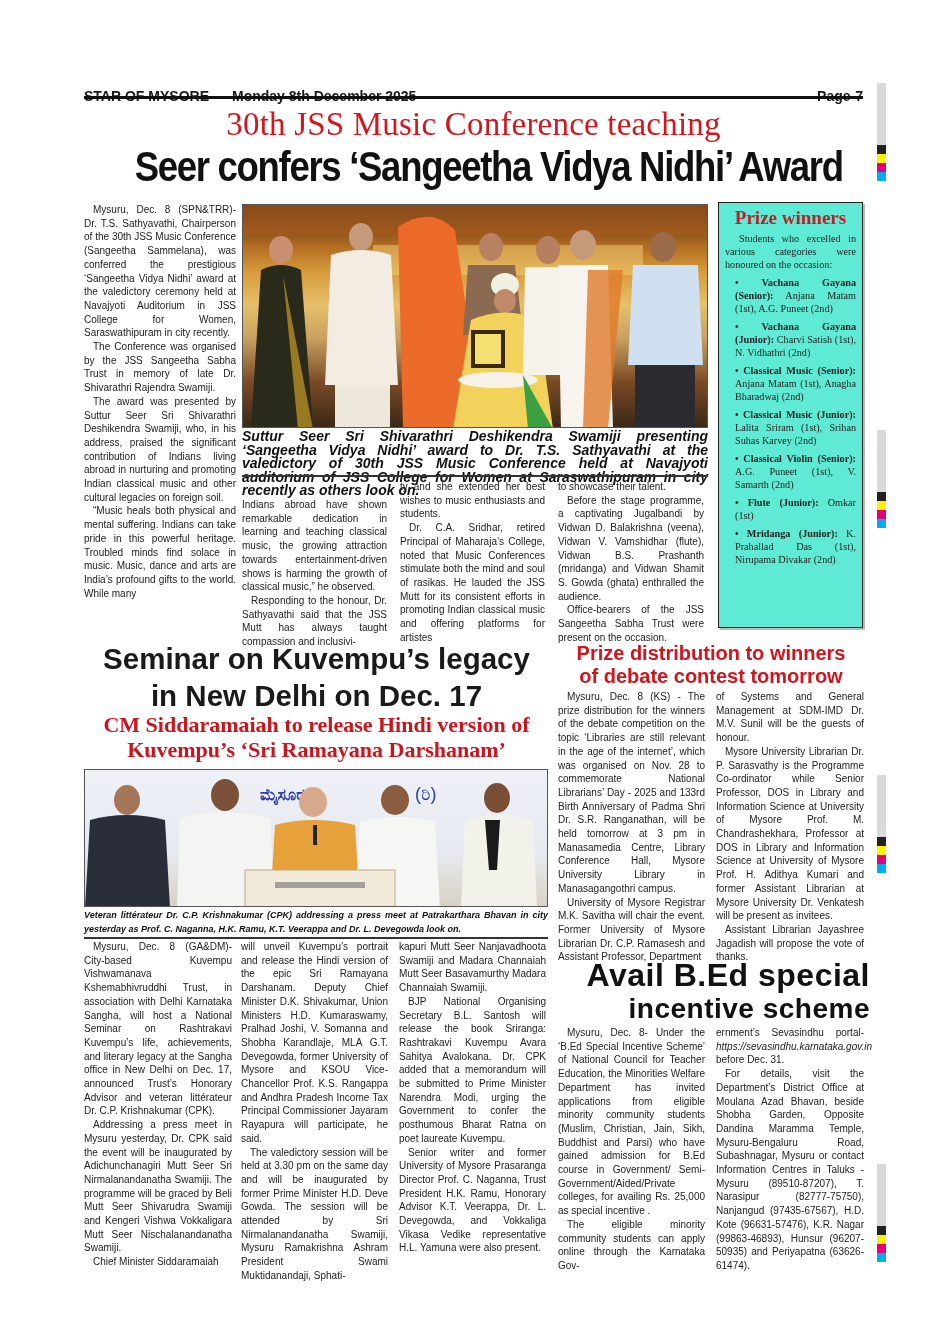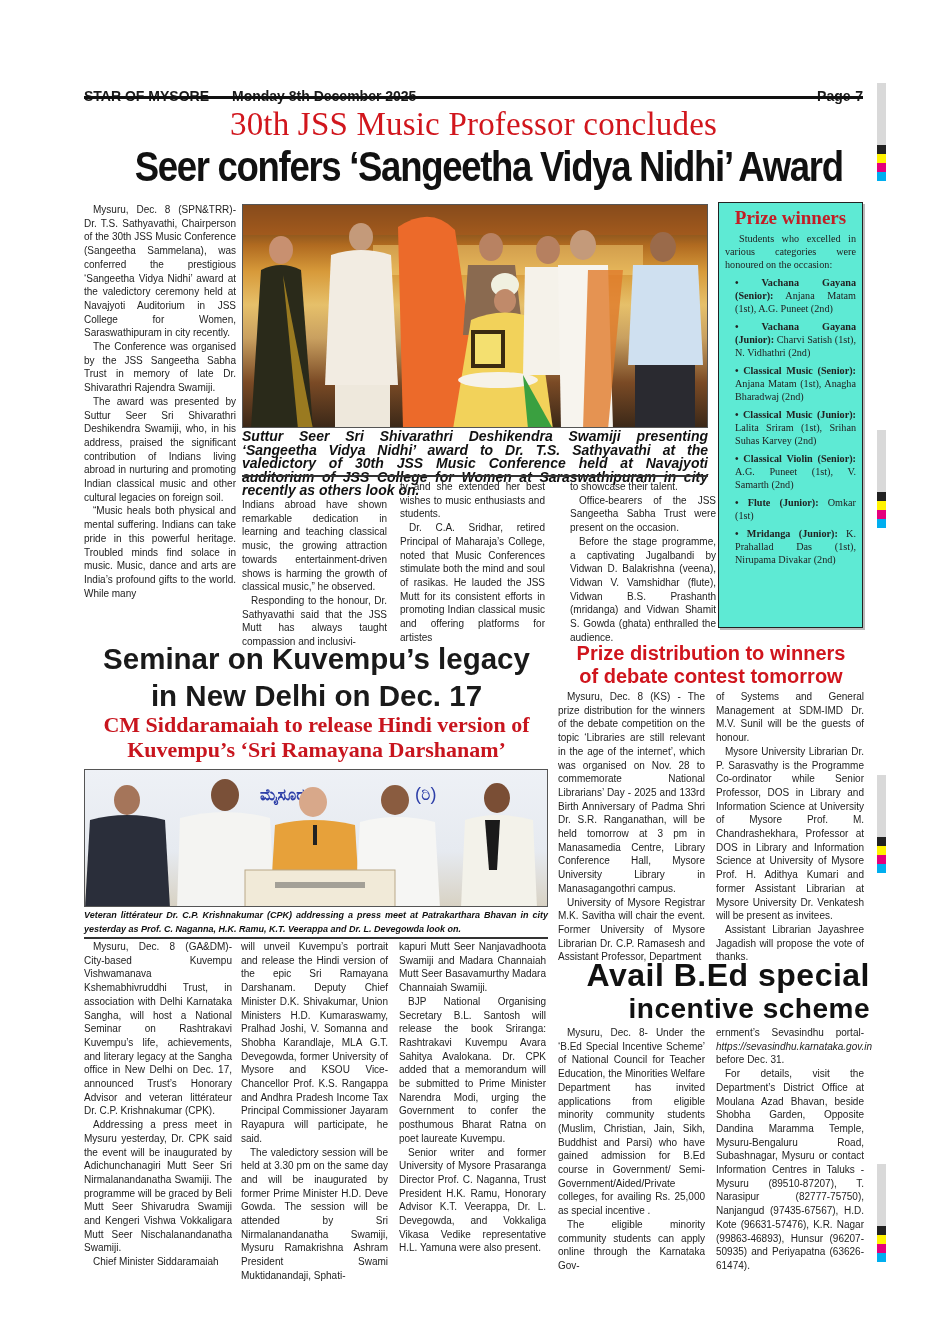--- a/index.html
+++ b/index.html
@@ -47,21 +47,21 @@
 </head>
 <body>
 
 <div class="header">
   <span class="paper">STAR OF MYSORE</span>
   <span class="date">Monday 8th December 2025</span>
   <span class="page">Page-7</span>
 </div>
 <div class="header-rule"></div>
 
-<div class="kicker">30th JSS Music Professor concludes</div>
+<div class="kicker">30th JSS Music Conference teaching</div>
 <div class="main-head">Seer confers ‘Sangeetha Vidya Nidhi’ Award</div>
 
 <div class="col" style="left:84px; top:203px; width:152px;">
   <p>Mysuru, Dec. 8 (SPN&amp;TRR)- Dr. T.S. Sathyavathi, Chairperson of the 30th JSS Music Conference (Sangeetha Sammelana), was conferred the prestigious ‘Sangeetha Vidya Nidhi’ award at the valedictory ceremony held at Navajyoti Auditorium in JSS College for Women, Saraswathipuram in city recently.</p>
   <p>The Conference was organised by the JSS Sangeetha Sabha Trust in memory of late Dr. Shivarathri Rajendra Swamiji.</p>
   <p>The award was presented by Suttur Seer Sri Shivarathri Deshikendra Swamiji, who, in his address, praised the significant contribution of Indians living abroad in nurturing and promoting Indian classical music and other cultural legacies on foreign soil.</p>
   <p>“Music heals both physical and mental suffering. Indians can take pride in this powerful heritage. Troubled minds find solace in music. Music, dance and arts are India’s profound gifts to the world. While many</p>
 </div>
 
 <div class="photo" style="left:242px; top:204px; width:466px; height:224px; background:linear-gradient(180deg,#3a2a1a 0%,#b06a20 18%,#d79a3a 30%,#e6c06a 45%,#c9a060 60%,#7a4a25 80%,#3b2818 100%);">
@@ -107,24 +107,24 @@
 <div class="cap-rule" style="left:242px; top:475px; width:466px;"></div>
 
 <div class="col" style="left:242px; top:480px; width:145px;margin-top:18px;">
   <p class="noi">Indians abroad have shown remarkable dedication in learning and teaching classical music, the growing attraction towards entertainment-driven shows is harming the growth of classical music,” he observed.</p>
   <p>Responding to the honour, Dr. Sathyavathi said that the JSS Mutt has always taught compassion and inclusivi-</p>
 </div>
 <div class="col" style="left:400px; top:480px; width:145px;">
   <p class="noi">ty and she extended her best wishes to music enthusiasts and students.</p>
   <p>Dr. C.A. Sridhar, retired Principal of Maharaja’s College, noted that Music Conferences stimulate both the mind and soul of rasikas. He lauded the JSS Mutt for its consistent efforts in promoting Indian classical music and offering platforms for artistes</p>
 </div>
-<div class="col" style="left:558px; top:480px; width:146px;margin-left:12px;">
+<div class="col" style="left:558px; top:480px; width:146px;">
   <p class="noi">to showcase their talent.</p>
+  <p>Before the stage programme, a captivating Jugalbandi by Vidwan D. Balakrishna (veena), Vidwan V. Vamshidhar (flute), Vidwan B.S. Prashanth (mridanga) and Vidwan Shamit S. Gowda (ghata) enthralled the audience.</p>
   <p>Office-bearers of the JSS Sangeetha Sabha Trust were present on the occasion.</p>
-  <p>Before the stage programme, a captivating Jugalbandi by Vidwan D. Balakrishna (veena), Vidwan V. Vamshidhar (flute), Vidwan B.S. Prashanth (mridanga) and Vidwan Shamit S. Gowda (ghata) enthralled the audience.</p>
 </div>
 
 <div class="prize-box">
   <h3>Prize winners</h3>
   <div class="intro">Students who excelled in various categories were honoured on the occasion:</div>
   <div class="item"><b>• Vachana Gayana (Senior):</b><span> Anjana Matam (1st), A.G. Puneet (2nd)</span></div>
   <div class="item"><b>• Vachana Gayana (Junior):</b><span> Charvi Satish (1st), N. Vidhathri (2nd)</span></div>
   <div class="item"><b>• Classical Music (Senior):</b><span> Anjana Matam (1st), Anagha Bharadwaj (2nd)</span></div>
   <div class="item"><b>• Classical Music (Junior):</b><span> Lalita Sriram (1st), Srihan Suhas Karvey (2nd)</span></div>
   <div class="item"><b>• Classical Violin (Senior):</b><span> A.G. Puneet (1st), V. Samarth (2nd)</span></div>

